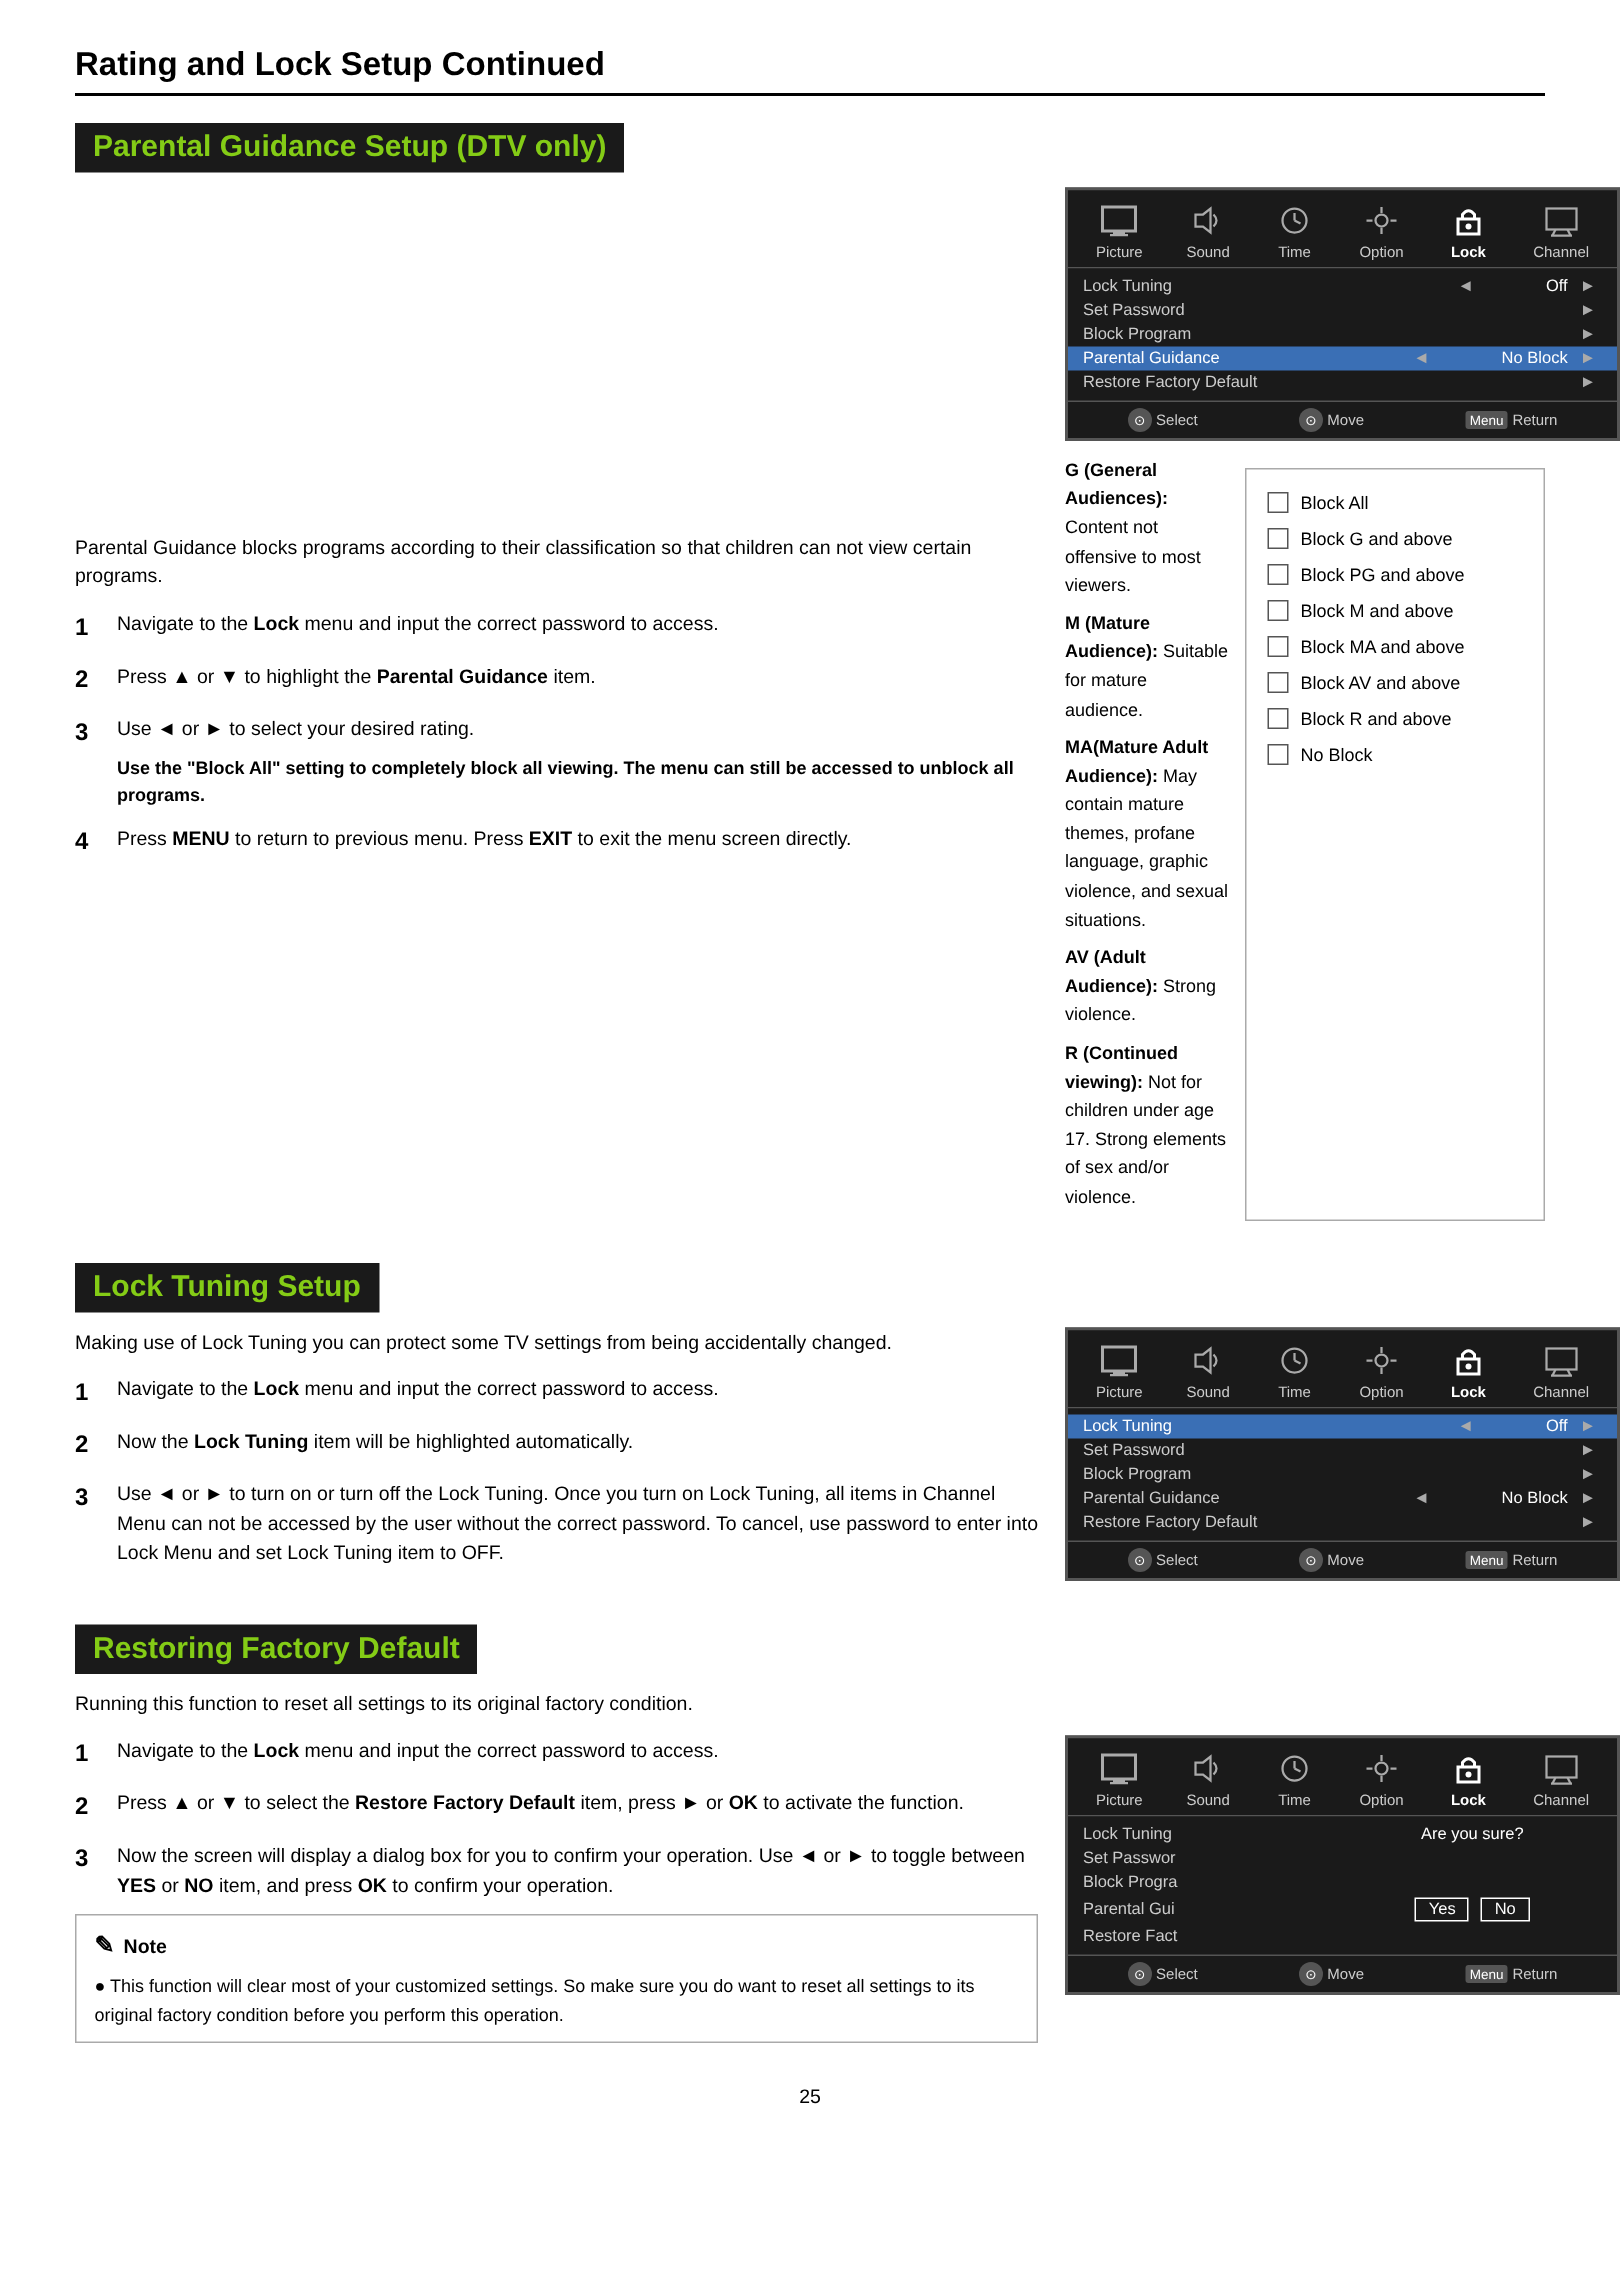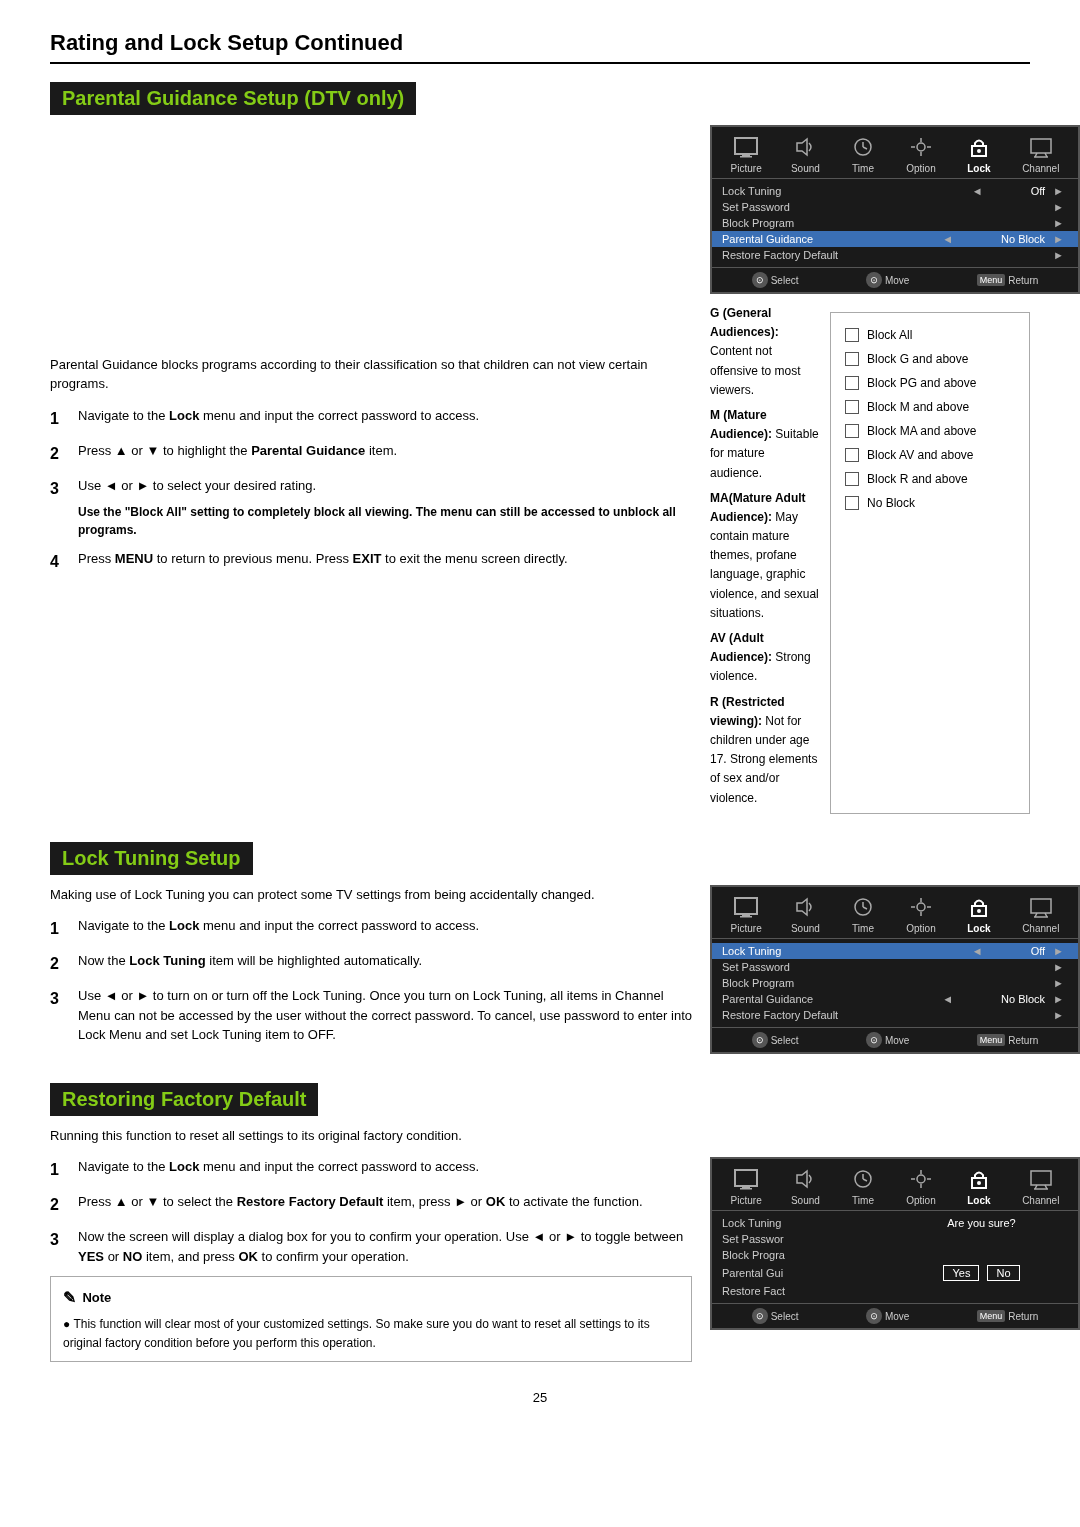--- a/index.html
+++ b/index.html
@@ -365,21 +365,21 @@
           </div>
         </div>
       </div>
 
       <div style="display:flex; gap:10px; margin-top:10px;">
         <div class="parental-left">
           <p><strong>G (General Audiences):</strong> Content not offensive to most viewers.</p>
           <p><strong>M (Mature Audience):</strong> Suitable for mature audience.</p>
           <p><strong>MA(Mature Adult Audience):</strong> May contain mature themes, profane language, graphic violence, and sexual situations.</p>
           <p><strong>AV (Adult Audience):</strong> Strong violence.</p>
-          <p><strong>R (Restricted viewing):</strong> Not for children under age 17. Strong elements of sex and/or violence.</p>
+          <p><strong>R (Continued viewing):</strong> Not for children under age 17. Strong elements of sex and/or violence.</p>
         </div>
         <div class="rating-options-box" style="width:200px; flex-shrink:0;">
           <div class="rating-option-row">
               <span class="checkbox-empty"></span>
               <span>Block All</span>
             </div>
           <div class="rating-option-row">
               <span class="checkbox-empty"></span>
               <span>Block G and above</span>
             </div>

